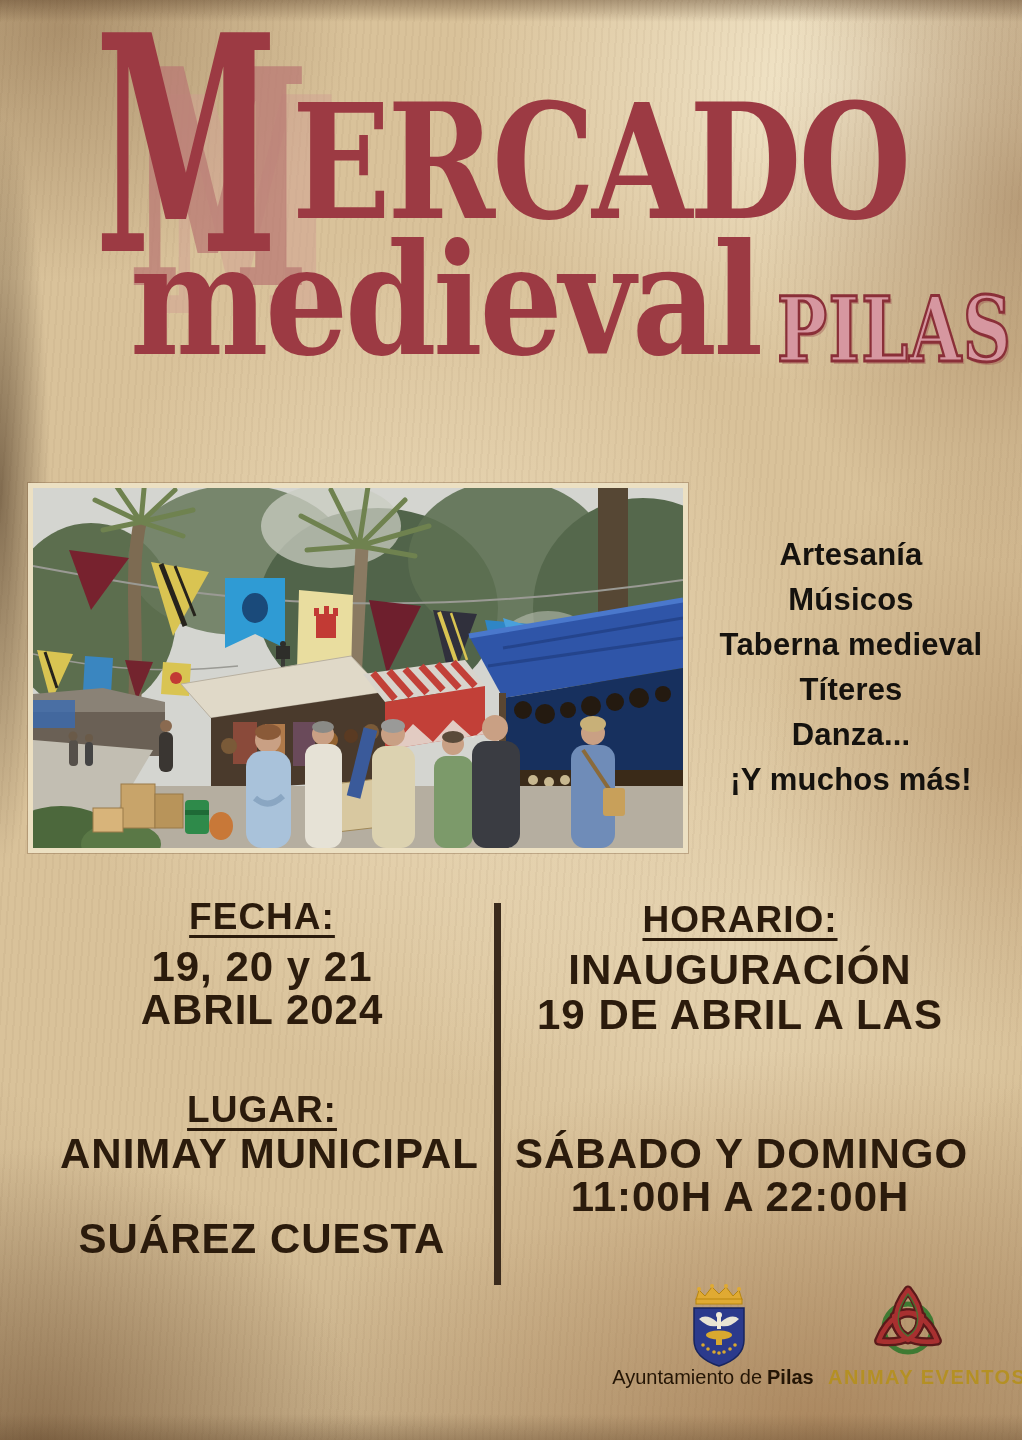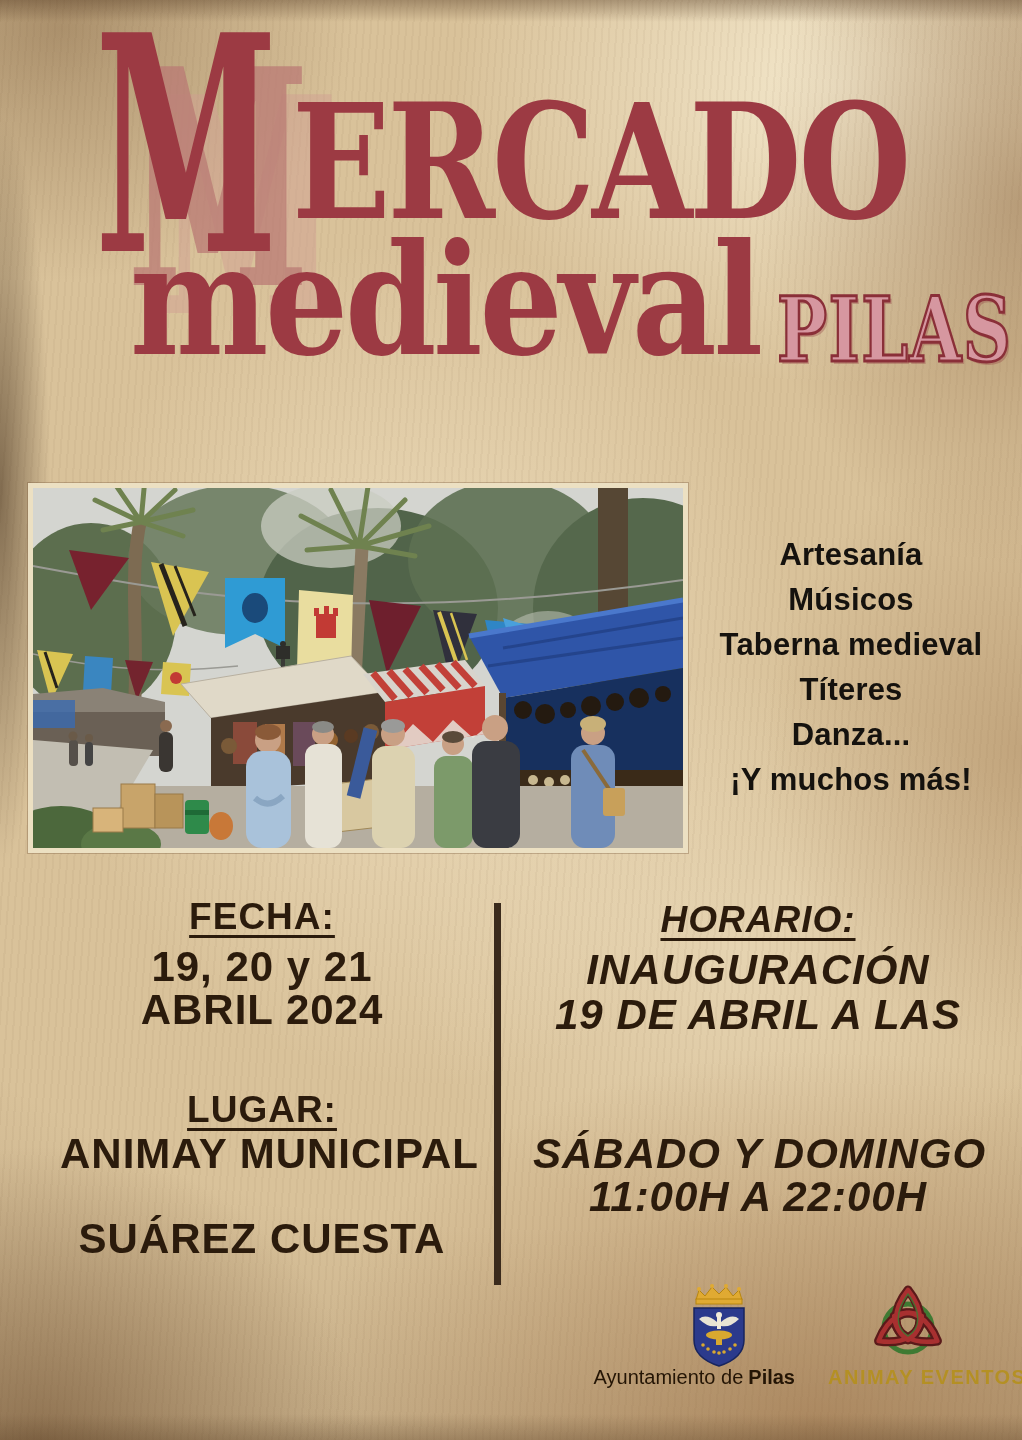--- a/index.html
+++ b/index.html
@@ -54,28 +54,28 @@
   .photo svg{display:block;}
   
   .activities{
     position:absolute;left:674px;top:532px;width:354px;
     text-align:center;color:#15120e;
     font-size:31px;font-weight:bold;line-height:45px;letter-spacing:.2px;
   }
   
   .info{position:absolute;color:#2b1b0c;font-weight:bold;text-align:center;letter-spacing:1px;white-space:nowrap;}
   .col-l{left:60px;width:404px;}
-  .col-r{left:533px;width:450px;font-style:italic;}
+  .col-r{left:515px;width:450px;}
   .h1{font-size:37px;}
   .ln{font-size:42px;}
   .underline{text-decoration:underline;text-decoration-thickness:3px;text-underline-offset:6px;}
   .divider{position:absolute;left:494px;top:903px;width:7px;height:382px;background:#3a2a1c;}
   
   .shield{position:absolute;left:686px;top:1284px;}
-  .ayto-label{position:absolute;left:585px;top:1366px;width:210px;text-align:right;font-size:20px;color:#241505;}
+  .ayto-label{position:absolute;left:608px;top:1366px;width:210px;text-align:center;font-size:20px;color:#241505;}
   .ayto-label b{margin-left:5px;}
   .triquetra{position:absolute;left:856px;top:1278px;}
   .partner-label{
     position:absolute;left:828px;top:1366px;width:184px;text-align:center;
     font-size:20px;font-weight:bold;letter-spacing:1.5px;color:#b5901d;
     filter:blur(.7px);opacity:.9;white-space:nowrap;
   }
 </style>
 </head>
 <body>

